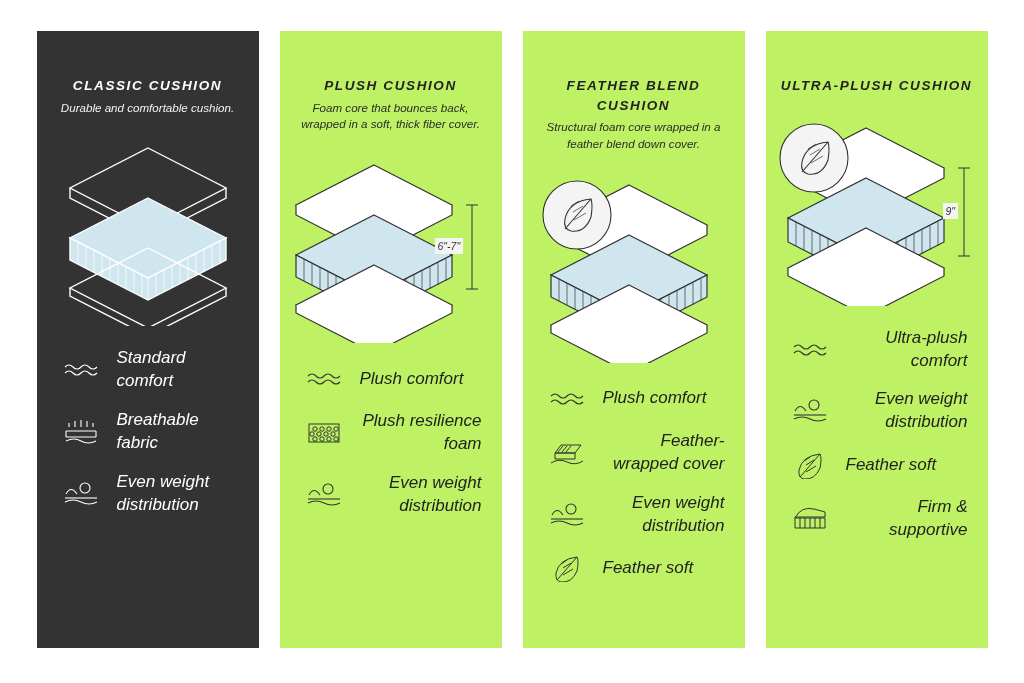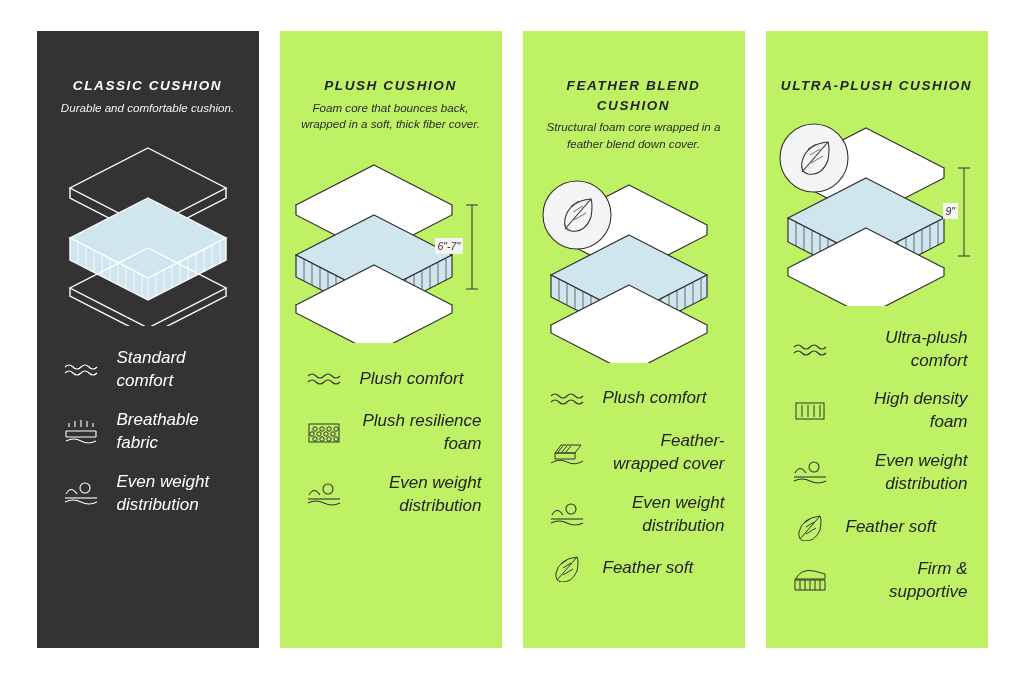--- a/index.html
+++ b/index.html
@@ -443,29 +443,20 @@
           <span class="ficon">
             <svg width="36" height="18" viewBox="0 0 36 18" fill="none" stroke="#333333" stroke-width="1.1">
               <path d="M2 6 q4 -4 8 0 t8 0 t8 0 t8 0"></path>
               <path d="M2 12 q4 -4 8 0 t8 0 t8 0 t8 0"></path>
             </svg>
           </span>
           <span class="flabel">Ultra-plush comfort</span>
         </div>
         <div class="feature">
           <span class="ficon">
-            <svg width="36" height="26" viewBox="0 0 36 26" fill="none" stroke="#333333" stroke-width="1">
-              <rect x="4" y="5" width="28" height="16"></rect>
-              <path d="M10 7 v12 M16 7 v12 M22 7 v12 M28 7 v12"></path>
-            </svg>
-          </span>
-          <span class="flabel">High density foam</span>
-        </div>
-        <div class="feature">
-          <span class="ficon">
             <svg width="36" height="26" viewBox="0 0 36 26" fill="none" stroke="#333333" stroke-width="1.1">
               <circle cx="22" cy="7" r="5"></circle>
               <path d="M3 13 q5 -9 11 0"></path>
               <path d="M2 17 h32"></path>
               <path d="M2 21 q8 -4 16 0 t16 0"></path>
             </svg>
           </span>
           <span class="flabel">Even weight distribution</span>
         </div>
         <div class="feature">

